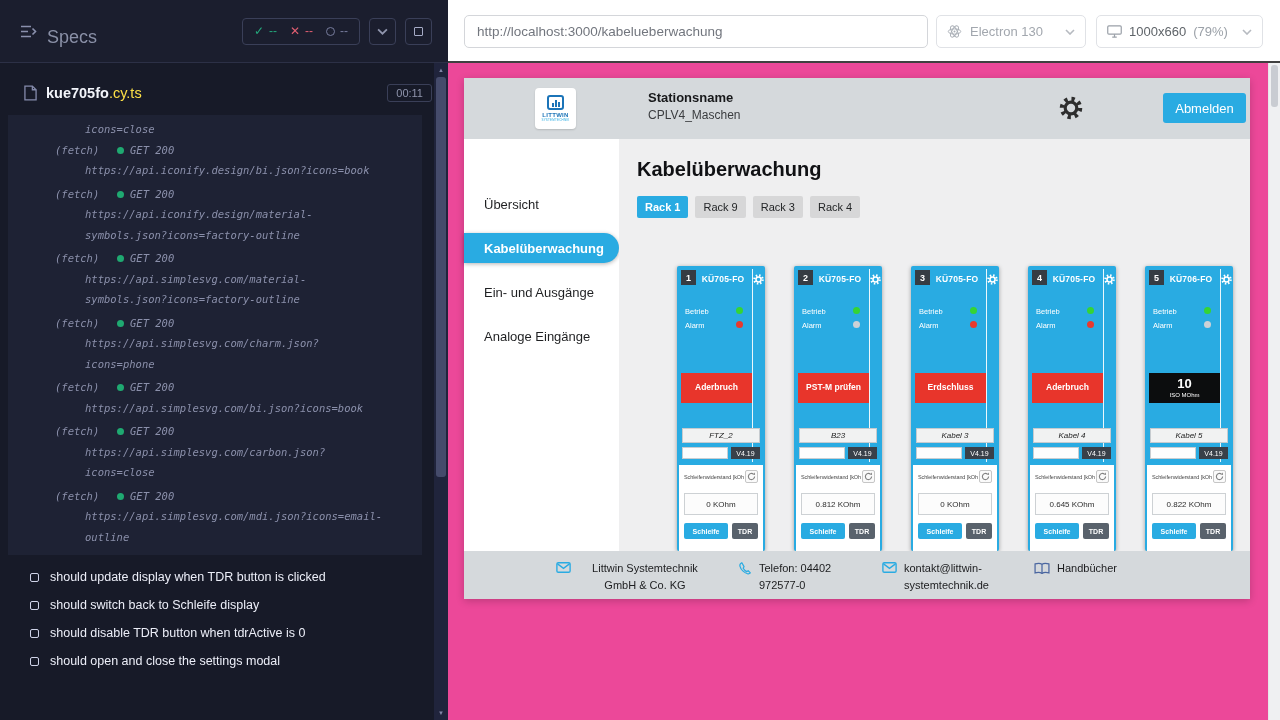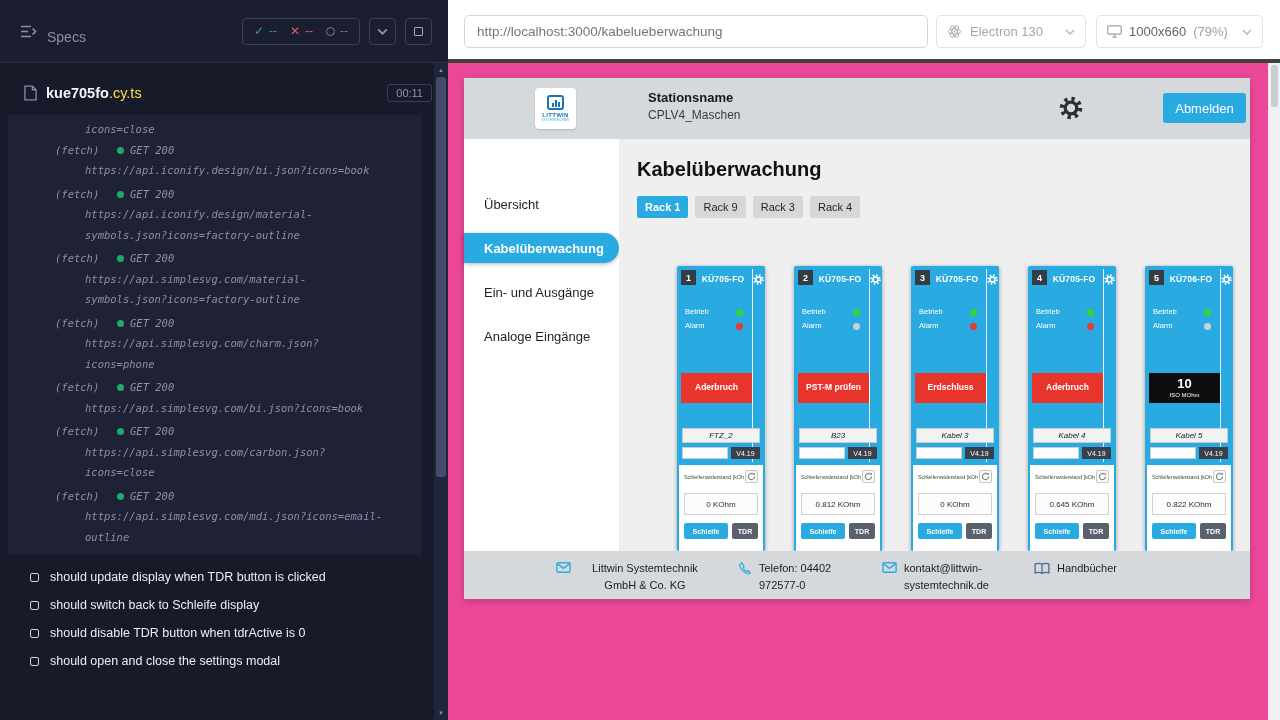--- a/index.html
+++ b/index.html
@@ -4,21 +4,21 @@
 <style>
   * { margin:0; padding:0; box-sizing:border-box; }
   html,body { width:1280px; height:720px; overflow:hidden; }
   body { font-family:"Liberation Sans", sans-serif; background:#f3f4f6; }
   #root { position:relative; width:1280px; height:720px; }
 
   
   .runner { position:absolute; left:0; top:0; width:448px; height:720px; background:#171a28; color:#9095ad; overflow:hidden; }
   .runner-header { height:63px; background:#1b1e2e; border-bottom:1px solid #2c3046; display:flex; align-items:center; padding:0 16px 0 20px; }
   .specs-toggle { display:flex; align-items:center; gap:10px; cursor:pointer; }
-  .specs-label { font-size:14px; color:#8a90a7;margin-top:12px; }
+  .specs-label { font-size:18px; color:#8a90a7;margin-top:12px; }
   .stats-box { margin-left:auto; display:flex; align-items:center; gap:13px; border:1px solid #3a3f58; border-radius:4px; height:27px; padding:0 11px; font-size:12px; }
   .stat { display:flex; align-items:center; gap:5px; }
   .stat.pass { color:#24a77b; }
   .stat.fail { color:#e25f72; }
   .stat.pend { color:#767b9c; }
   .ring-icon { width:9px; height:9px; border:1.5px solid #767b9c; border-radius:50%; display:inline-block; }
   .sq-btn { width:27px; height:27px; border:1px solid #3a3f58; border-radius:4px; display:flex; align-items:center; justify-content:center; margin-left:9px; cursor:pointer; }
   .stop-glyph { width:9px; height:9px; border:1.5px solid #a6abc6; border-radius:1px; }
 
   .spec-row { margin:21px 16px 0 24px; display:flex; align-items:center; }
@@ -38,21 +38,21 @@
   .test-row { height:28px; display:flex; align-items:center; padding-left:30px; font-size:12.5px; color:#eceef8; cursor:pointer; }
   .test-box { width:9px; height:9px; border:1.5px solid #cfd3e8; border-radius:2px; margin-right:11px; flex:0 0 auto; }
 
   .runner-scroll { position:absolute; right:0; top:63px; bottom:0; width:14px; background:#20243c; }
   .runner-scroll .arrow { position:absolute; left:0; width:14px; height:14px; font-size:6px; color:#8287a8; display:flex; align-items:center; justify-content:center; }
   .runner-scroll .arrow.up { top:0; }
   .runner-scroll .arrow.down { bottom:0; }
   .runner-thumb { position:absolute; left:2px; right:2px; top:14px; height:400px; background:#454b6b; border-radius:3px; }
 
   
-  .topbar { position:absolute; left:448px; top:0; width:832px; height:63px; background:#fff; border-bottom:4px solid #404040; }
+  .topbar { position:absolute; left:448px; top:0; width:832px; height:63px; background:#fff; border-bottom:2px solid #404040; }
   .url-input { position:absolute; left:16px; top:15px; width:464px; height:33px; border:1px solid #d4d6da; border-radius:5px;
                color:#72767e; font-size:13.5px; padding:0 12px; font-family:"Liberation Sans",sans-serif; background:#fff; outline:none; }
   .browser-select { position:absolute; left:488px; top:15px; width:150px; height:33px; border:1px solid #e0e2e6; border-radius:5px;
                     display:flex; align-items:center; gap:8px; padding:0 10px; color:#a2a7ae; font-size:13px; cursor:pointer; }
   .viewport-box { position:absolute; left:648px; top:15px; width:167px; height:33px; border:1px solid #e0e2e6; border-radius:5px;
                   display:flex; align-items:center; gap:7px; padding:0 10px; font-size:13px; cursor:pointer; }
   .vp-size { color:#5f6469; }
   .vp-zoom { color:#9ba1a8; }
   .ml-auto { margin-left:auto; }
 
@@ -89,21 +89,21 @@
   .tab { height:22px; display:flex; align-items:center; padding:0 8px; background:#d7d7d8; color:#232527; font-size:11px; border-radius:2px; cursor:pointer; }
   .tab.active { background:#29abe2; color:#fff; font-weight:bold; }
 
   .cards { position:absolute; left:58px; top:127px; display:flex; gap:29px; }
   .card { position:relative; width:88px; height:285px; background:#29abe2; border-radius:2px; box-shadow:0 1px 4px rgba(0,0,0,.35); flex:0 0 auto; }
   .card-num { position:absolute; left:4px; top:4px; width:15px; height:15px; background:#363c43; color:#fff; font-size:9px; font-weight:bold;
               display:flex; align-items:center; justify-content:center; }
   .card-model { position:absolute; left:20px; top:8px; width:52px; text-align:center; color:#fff; font-size:8.5px; font-weight:bold; letter-spacing:.2px; }
   .card-gear { position:absolute; right:1px; top:5px; width:11px; height:11px; cursor:pointer; }
   .card-divider { position:absolute; right:12px; top:3px; height:193px; width:1px; background:rgba(255,255,255,.9); }
-  .led-row { position:absolute; left:8px; width:58px; display:flex; justify-content:space-between; align-items:flex-end; color:#fff; font-size:7.5px; }
+  .led-row { position:absolute; left:8px; width:58px; display:flex; justify-content:space-between; align-items:flex-start; color:#fff; font-size:7.5px; }
   .led { width:7px; height:7px; border-radius:50%; display:inline-block; }
   .led-green { background:#35d435; }
   .led-red { background:#e8392e; }
   .led-off { background:#ccd1d6; }
   .status-box { position:absolute; left:4px; right:13px; top:107px; height:30px; display:flex; align-items:center; justify-content:center;
                 color:#fff; font-weight:bold; font-size:8.5px; text-align:center; line-height:1.15; padding:2px; }
   .status-alert { background:#e8352b; }
   .status-measure { background:#0c0d0e; flex-direction:column; }
   .status-measure .big { font-size:13px; line-height:1; }
   .status-measure .sub { font-size:6px; margin-top:2px; font-weight:normal; }

